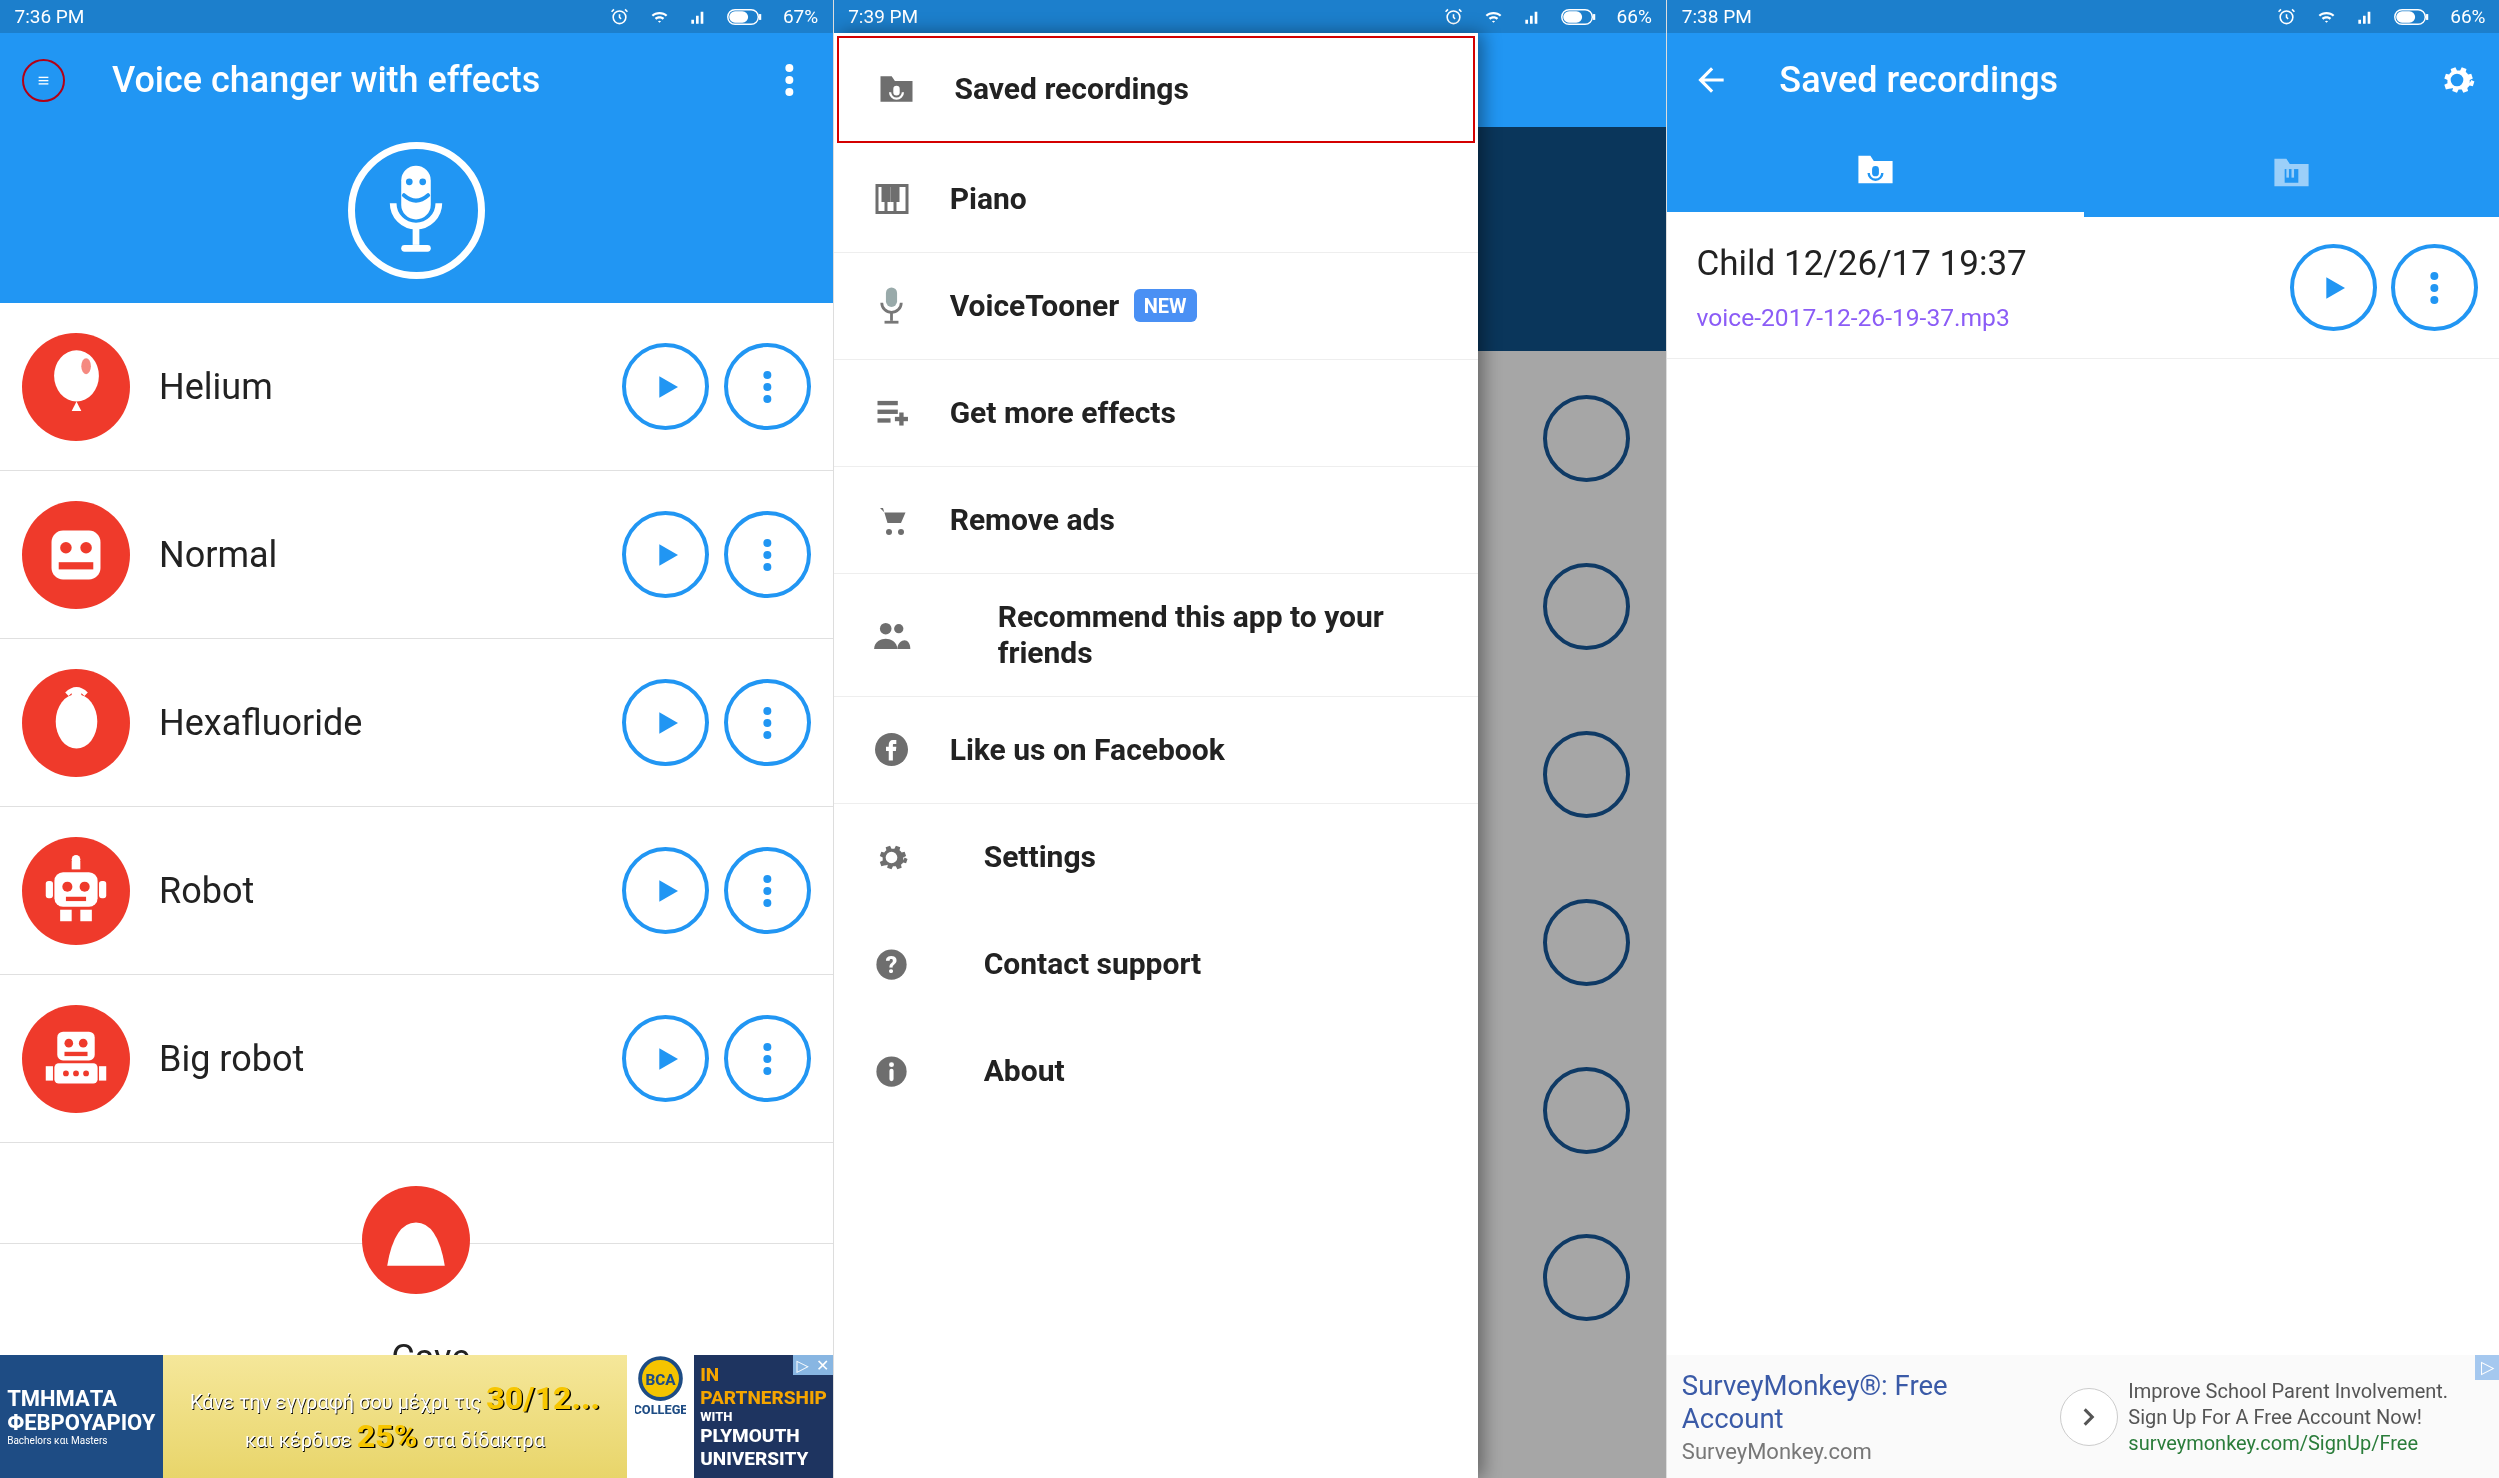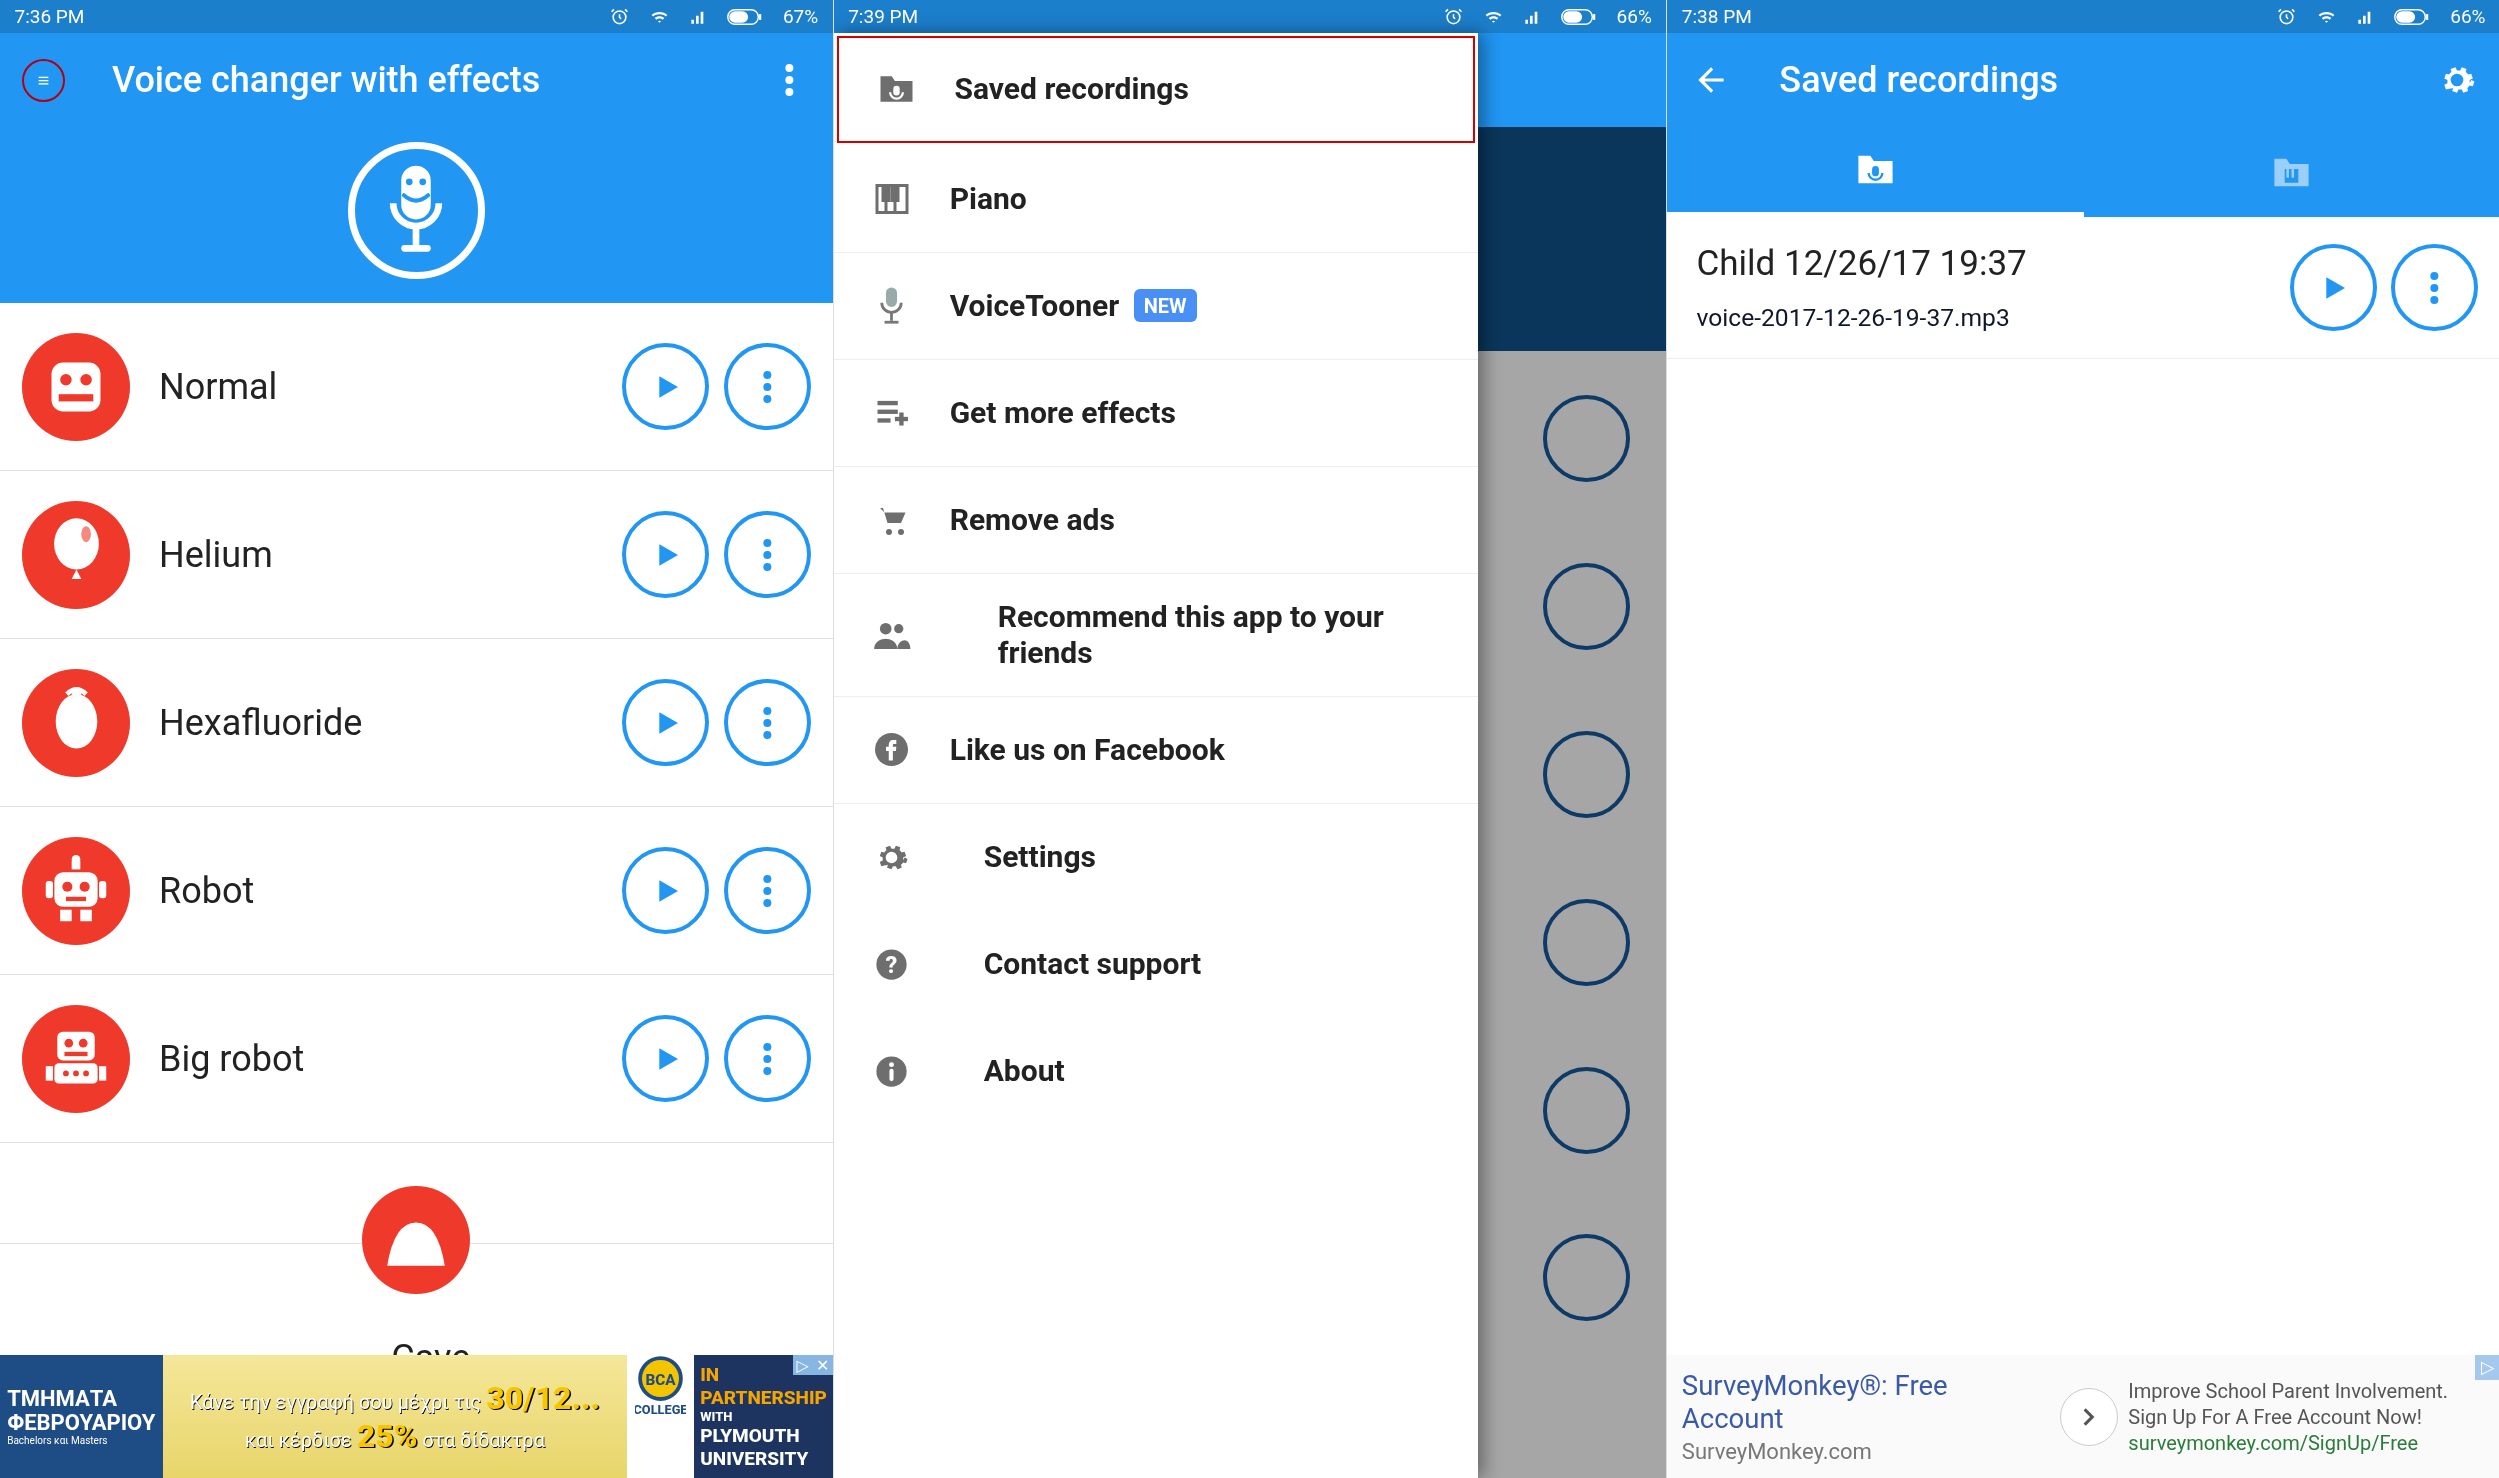--- a/index.html
+++ b/index.html
@@ -60,21 +60,21 @@
 
   
   .tabs { height: 90px; background: #2196f3; display: flex; }
   .tab { flex: 1; display: flex; align-items: center; justify-content: center; }
   .tab.active { border-bottom: 5.8px solid #fff; }
   .tab.inactive svg { opacity: .55; }
 
   .rec-row { display: flex; align-items: center; padding: 26px 22px; border-bottom: 1.4px solid #eee; }
   .rec-text { flex: 1; padding-left: 7.2px; }
   .rec-title { font-size: 35px; color: #222; }
-  .rec-file { font-size: 24.6px; color: #0f172a; margin-top: 19px; }
+  .rec-file { font-size: 24.6px; color: #8b5cf6; margin-top: 19px; }
 
   .ad3 { position: absolute; left: 0; right: 0; bottom: 0; height: 123px; background: #fafafa; display: flex; align-items: center; }
   .ad3 .l { flex: 0 0 46%; padding: 10px 14.5px; }
   .ad3 .l .t1 { color: #3a5aa7; font-size: 27.5px; }
   .ad3 .l .t2 { color: #777; font-size: 22px; margin-top: 4.3px; }
   .ad3 .go { width: 58px; height: 58px; border-radius: 50%; background: #fff; border: 1.4px solid #ccc; display:flex; align-items:center; justify-content:center; margin:0 10px; flex-shrink:0; }
   .ad3 .r { flex: 1; font-size: 20px; color: #555; line-height: 1.3; padding-right: 22px; }
   .ad3-corner { position:absolute; top:0; right:0; width:24.6px; height:24.6px; background:#a5c8ef; color:#fff; display:flex; align-items:center; justify-content:center; font-size:17.4px;}
 </style>
 </head>
@@ -142,50 +142,50 @@
         <path d="M8 30 a17 17 0 0 0 34 0" stroke="#fff" stroke-width="5" fill="none"></path>
         <rect x="22.5" y="47" width="5" height="14" fill="#fff"></rect>
         <rect x="14" y="61" width="22" height="5" rx="2.5" fill="#fff"></rect>
       </svg>
     </div>
   </div>
 
   <div class="effects">
     <div class="effect-row">
       <div class="effect-icon">
+        <svg width="65" height="80" viewBox="0 0 40 50">
+              <ellipse cx="20" cy="18" rx="14" ry="16" fill="#fff"></ellipse>
+              <path d="M20 34 l-3 6 h6 z" fill="#fff"></path>
+              <ellipse cx="26" cy="12" rx="3" ry="5" fill="#ef3a2b" opacity=".6"></ellipse>
+            </svg>
+      </div>
+      <div class="effect-label">Helium</div>
+      <div class="circle-btn">
+            <svg width="32" height="32" viewBox="0 0 24 24" fill="#2196f3">
+              <path d="M7 4l14 8-14 8z"></path>
+            </svg>
+          </div>
+      <div class="circle-btn">
+            <svg width="8.7" height="32" viewBox="0 0 6 24" fill="#2196f3">
+              <circle cx="3" cy="3" r="3"></circle>
+              <circle cx="3" cy="12" r="3"></circle>
+              <circle cx="3" cy="21" r="3"></circle>
+            </svg>
+          </div>
+    </div>
+    <div class="effect-row">
+      <div class="effect-icon">
         <svg width="72" height="72" viewBox="0 0 50 50">
               <rect x="8" y="8" width="34" height="34" rx="8" fill="#fff"></rect>
               <circle cx="18" cy="20" r="4" fill="#ef3a2b"></circle>
               <circle cx="32" cy="20" r="4" fill="#ef3a2b"></circle>
               <rect x="13" y="30" width="24" height="5" fill="#ef3a2b"></rect>
             </svg>
       </div>
       <div class="effect-label">Normal</div>
-      <div class="circle-btn">
-            <svg width="32" height="32" viewBox="0 0 24 24" fill="#2196f3">
-              <path d="M7 4l14 8-14 8z"></path>
-            </svg>
-          </div>
-      <div class="circle-btn">
-            <svg width="8.7" height="32" viewBox="0 0 6 24" fill="#2196f3">
-              <circle cx="3" cy="3" r="3"></circle>
-              <circle cx="3" cy="12" r="3"></circle>
-              <circle cx="3" cy="21" r="3"></circle>
-            </svg>
-          </div>
-    </div>
-    <div class="effect-row">
-      <div class="effect-icon">
-        <svg width="65" height="80" viewBox="0 0 40 50">
-              <ellipse cx="20" cy="18" rx="14" ry="16" fill="#fff"></ellipse>
-              <path d="M20 34 l-3 6 h6 z" fill="#fff"></path>
-              <ellipse cx="26" cy="12" rx="3" ry="5" fill="#ef3a2b" opacity=".6"></ellipse>
-            </svg>
-      </div>
-      <div class="effect-label">Helium</div>
       <div class="circle-btn">
             <svg width="32" height="32" viewBox="0 0 24 24" fill="#2196f3">
               <path d="M7 4l14 8-14 8z"></path>
             </svg>
           </div>
       <div class="circle-btn">
             <svg width="8.7" height="32" viewBox="0 0 6 24" fill="#2196f3">
               <circle cx="3" cy="3" r="3"></circle>
               <circle cx="3" cy="12" r="3"></circle>
               <circle cx="3" cy="21" r="3"></circle>

